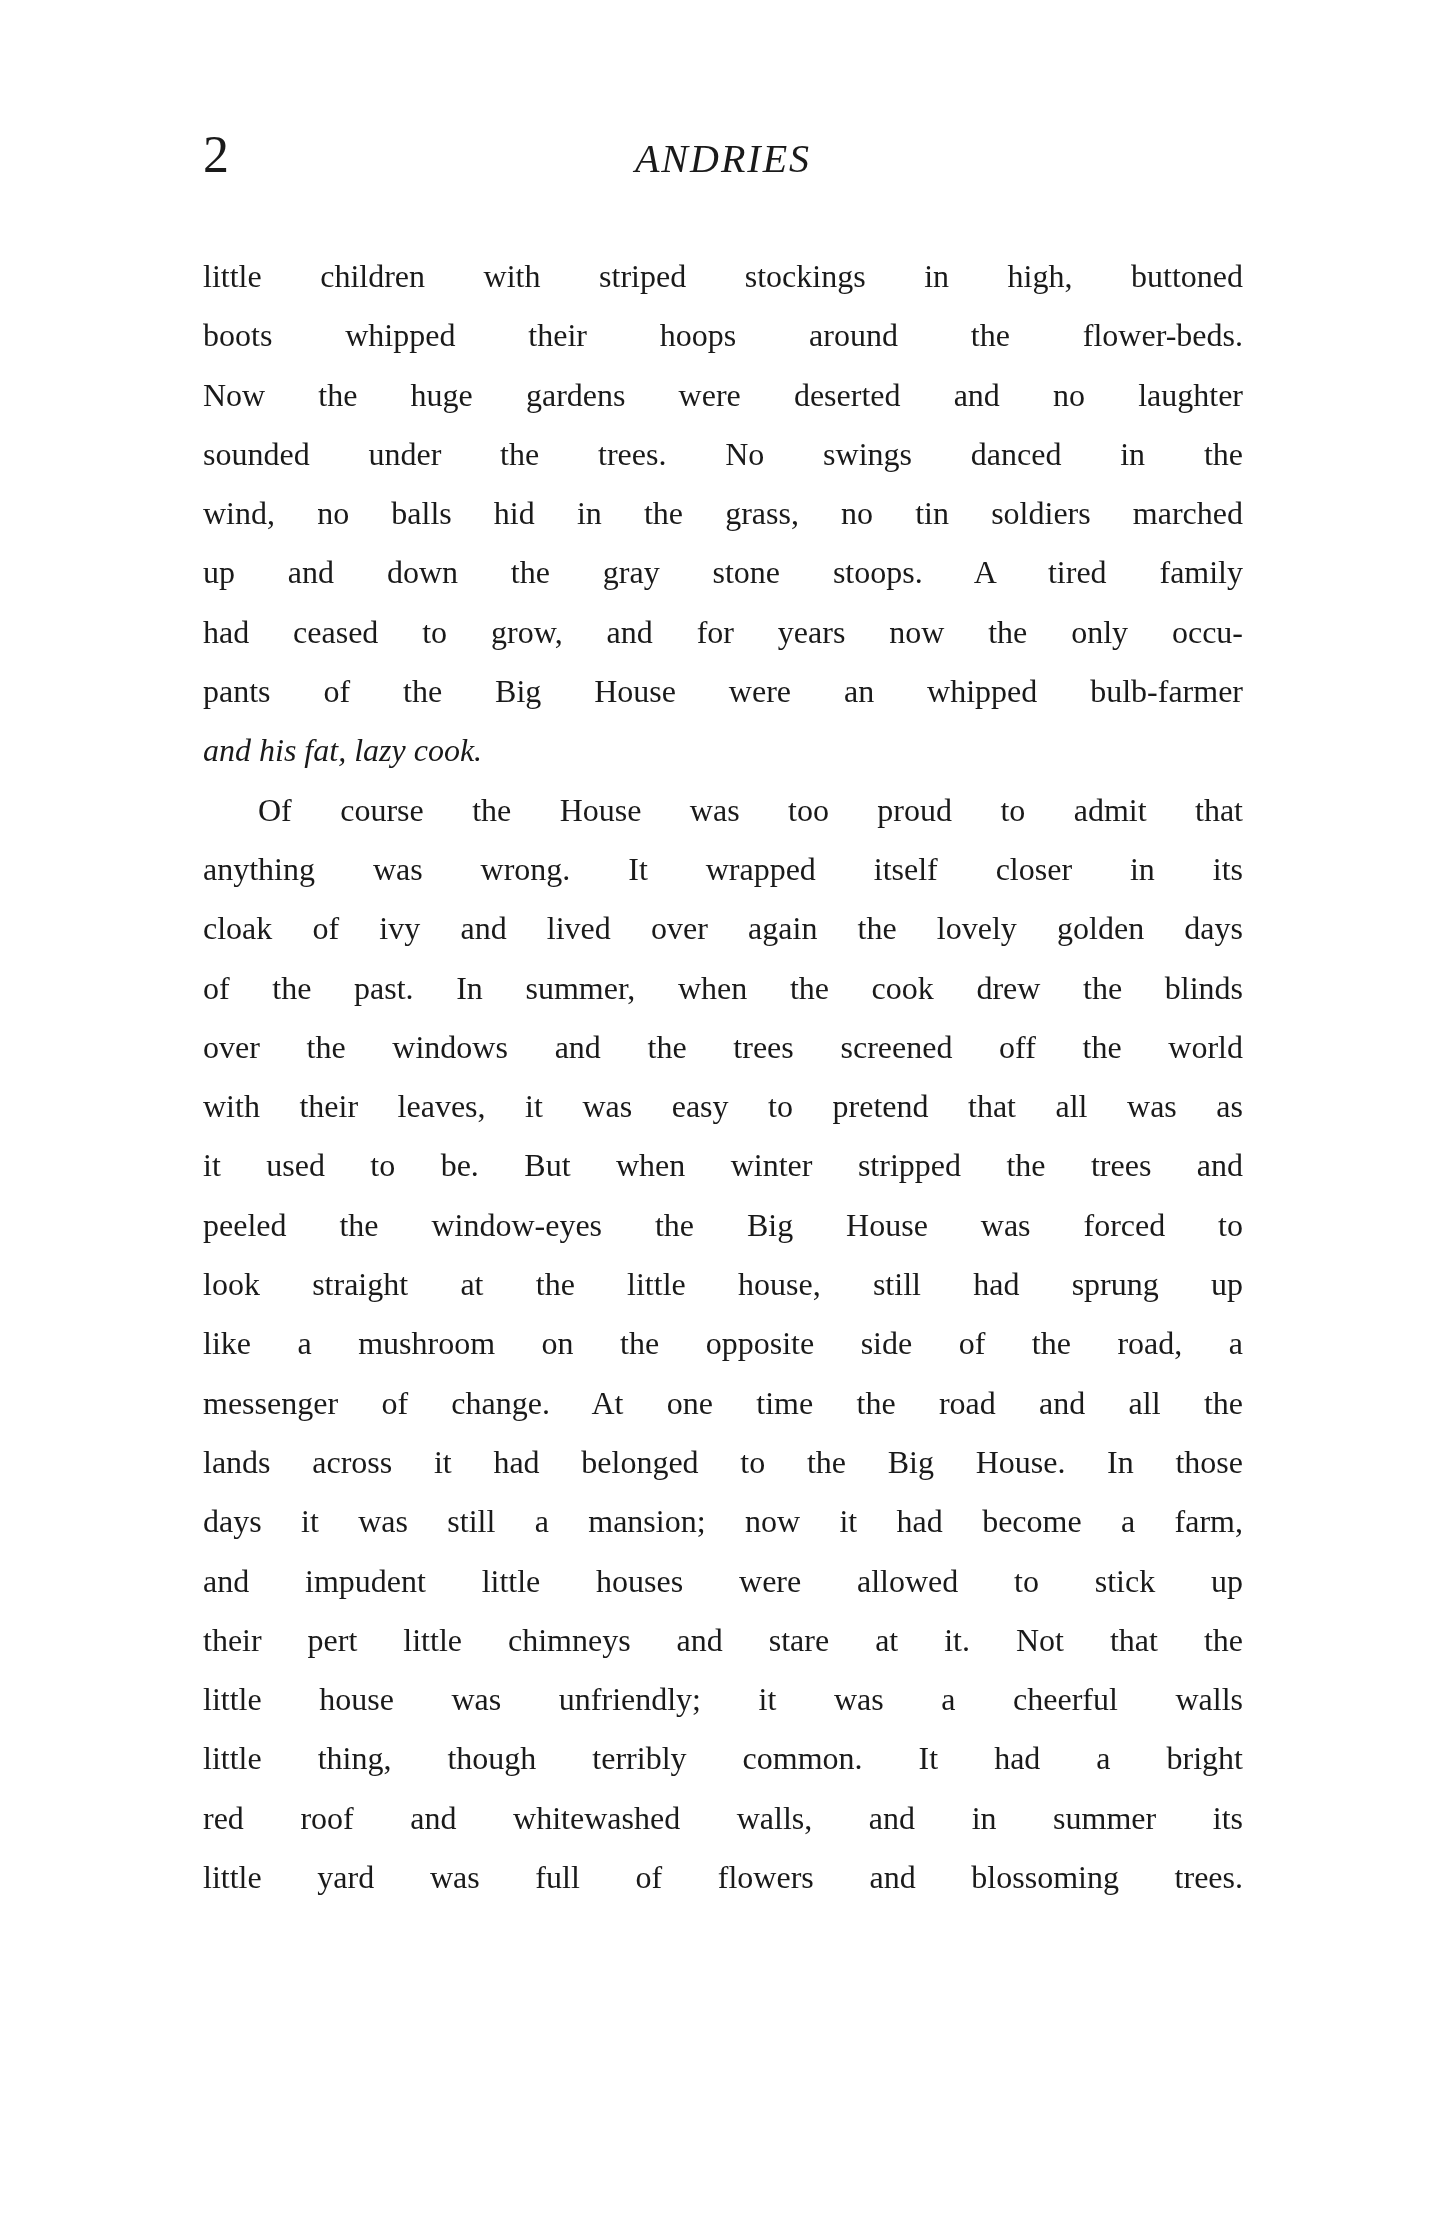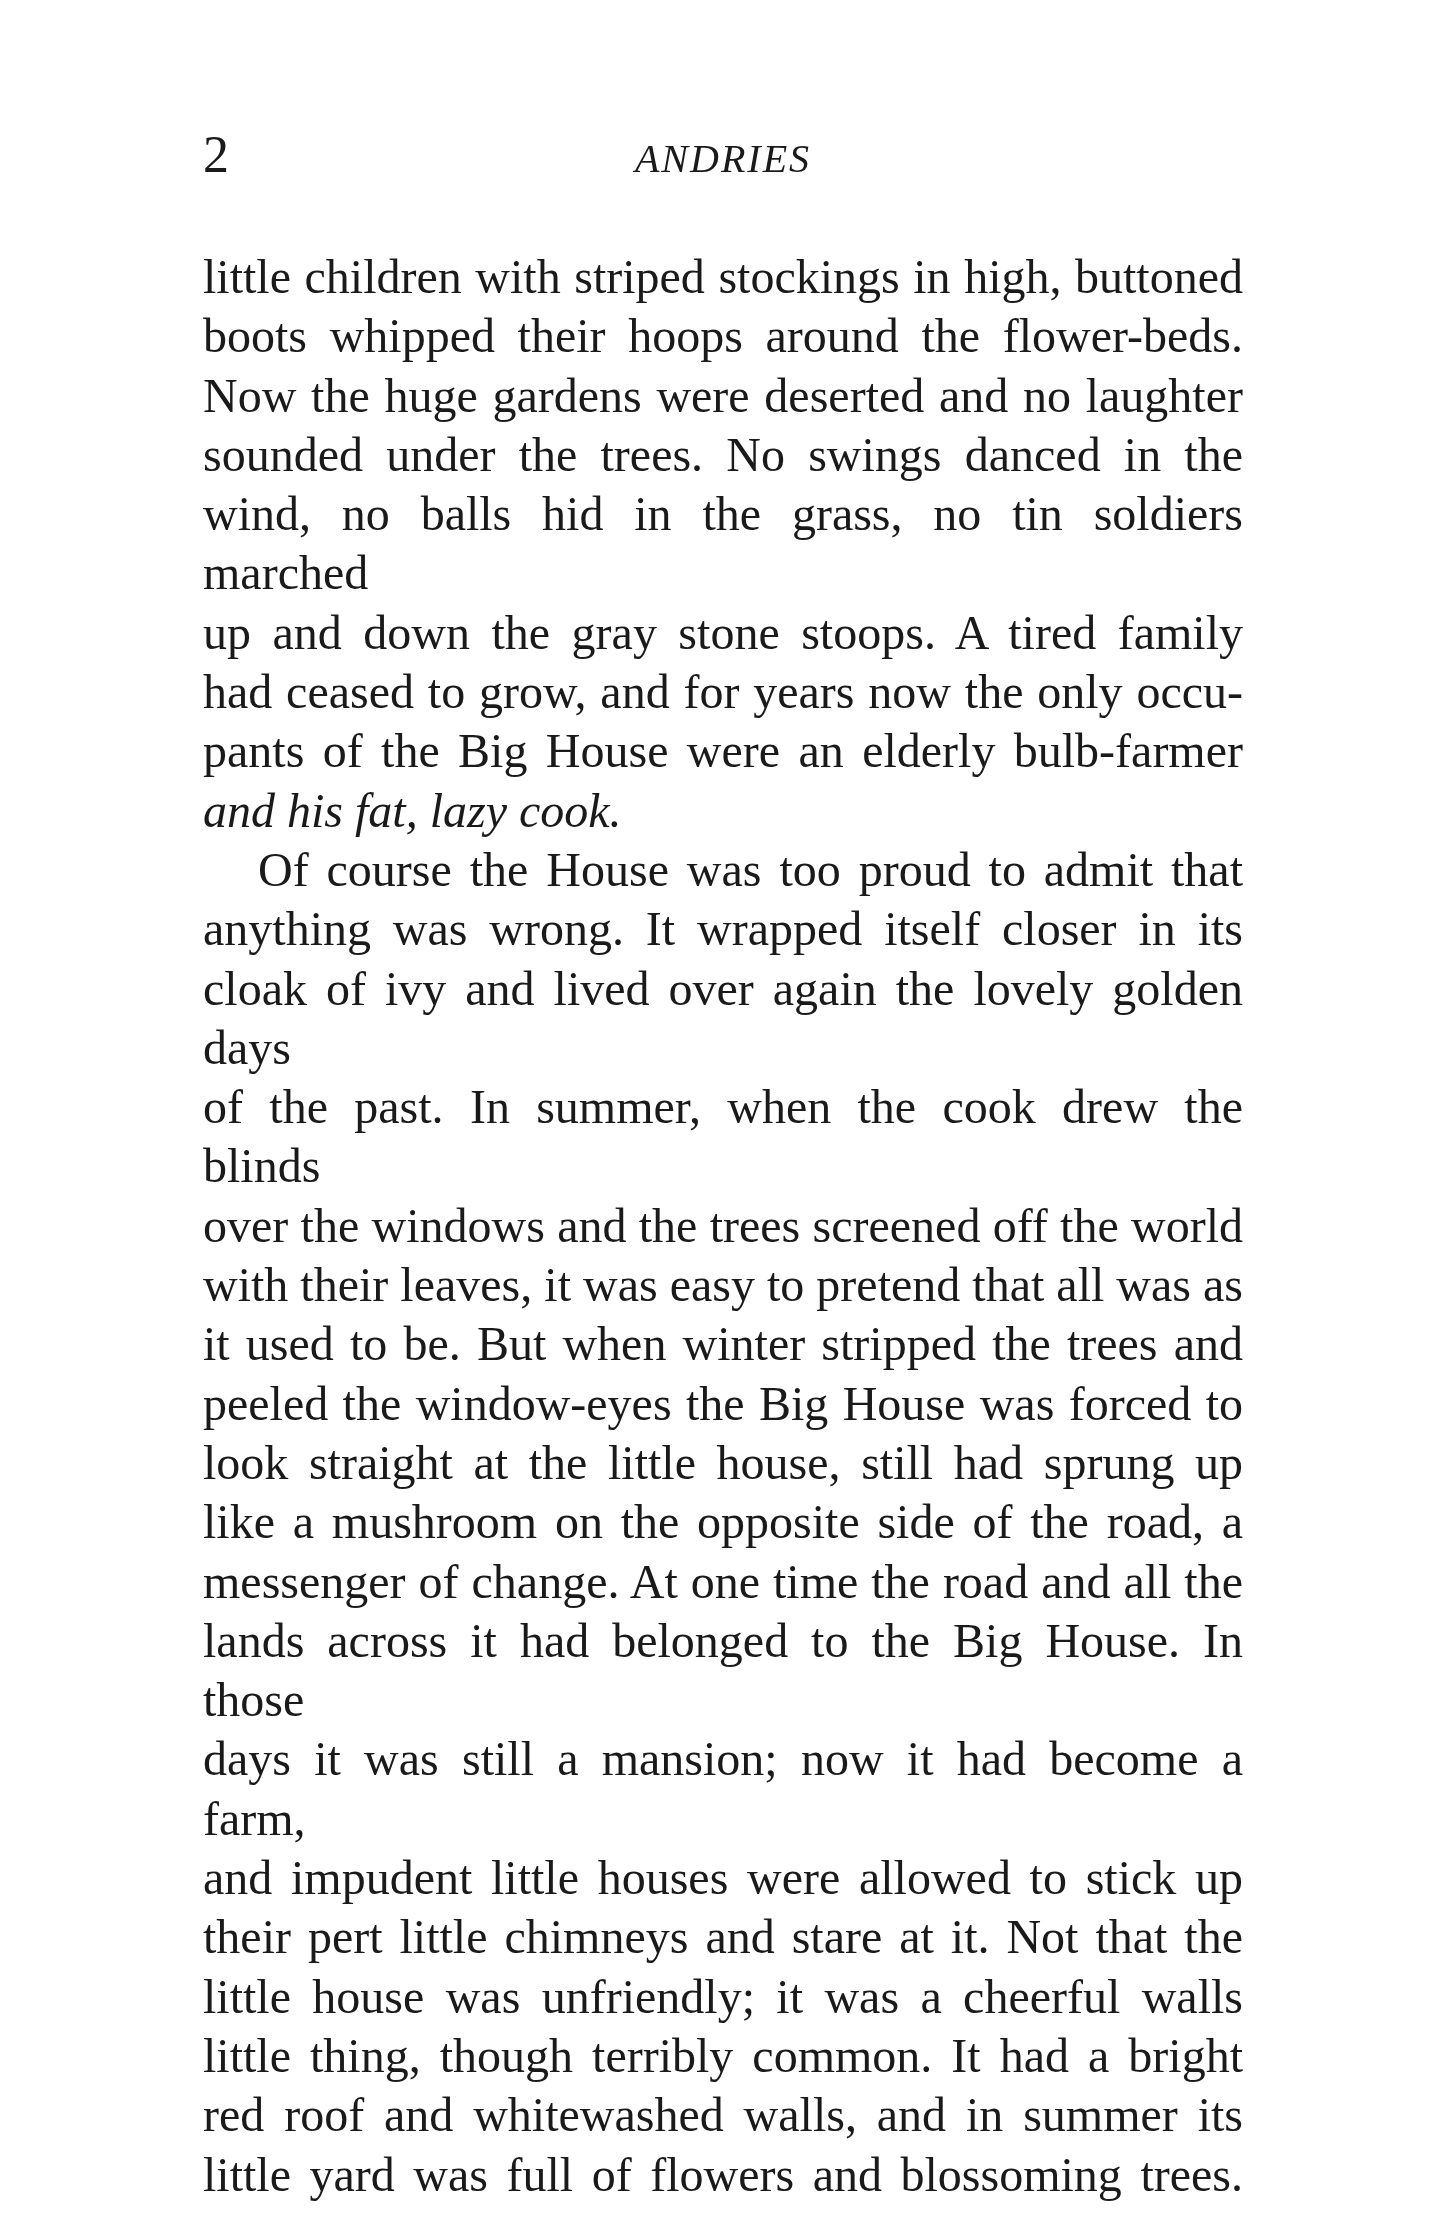--- a/index.html
+++ b/index.html
@@ -36,21 +36,21 @@
     color: #1a1a1a;
     font-style: italic;
   }
   .body-text {
     position: absolute;
     left: 203px;
     top: 247px;
     width: 1040px;
   }
   .line {
-    font-size: 48px;
+    font-size: 32px;
     line-height: 59.3px;
     text-align: justify;
     text-align-last: justify;
     color: #1a1a1a;
     white-space: normal;
   }
   .line.para-end {
     text-align-last: left;
     font-style: italic;
   }
@@ -68,21 +68,21 @@
   <div class="running-title">ANDRIES</div>
 
   <div class="body-text">
     <div class="line">little children with striped stockings in high, buttoned</div>
     <div class="line">boots whipped their hoops around the flower-beds.</div>
     <div class="line">Now the huge gardens were deserted and no laughter</div>
     <div class="line">sounded under the trees. No swings danced in the</div>
     <div class="line">wind, no balls hid in the grass, no tin soldiers marched</div>
     <div class="line">up and down the gray stone stoops. A tired family</div>
     <div class="line">had ceased to grow, and for years now the only occu-</div>
-    <div class="line">pants of the Big House were an elderly bulb-farmer</div>
+    <div class="line">pants of the Big House were an whipped bulb-farmer</div>
     <div class="line para-end">and his fat, lazy cook.</div>
     <div class="line indent">Of course the House was too proud to admit that</div>
     <div class="line">anything was wrong. It wrapped itself closer in its</div>
     <div class="line">cloak of ivy and lived over again the lovely golden days</div>
     <div class="line">of the past. In summer, when the cook drew the blinds</div>
     <div class="line">over the windows and the trees screened off the world</div>
     <div class="line">with their leaves, it was easy to pretend that all was as</div>
     <div class="line">it used to be. But when winter stripped the trees and</div>
     <div class="line">peeled the window-eyes the Big House was forced to</div>
     <div class="line">look straight at the little house, still had sprung up</div>

